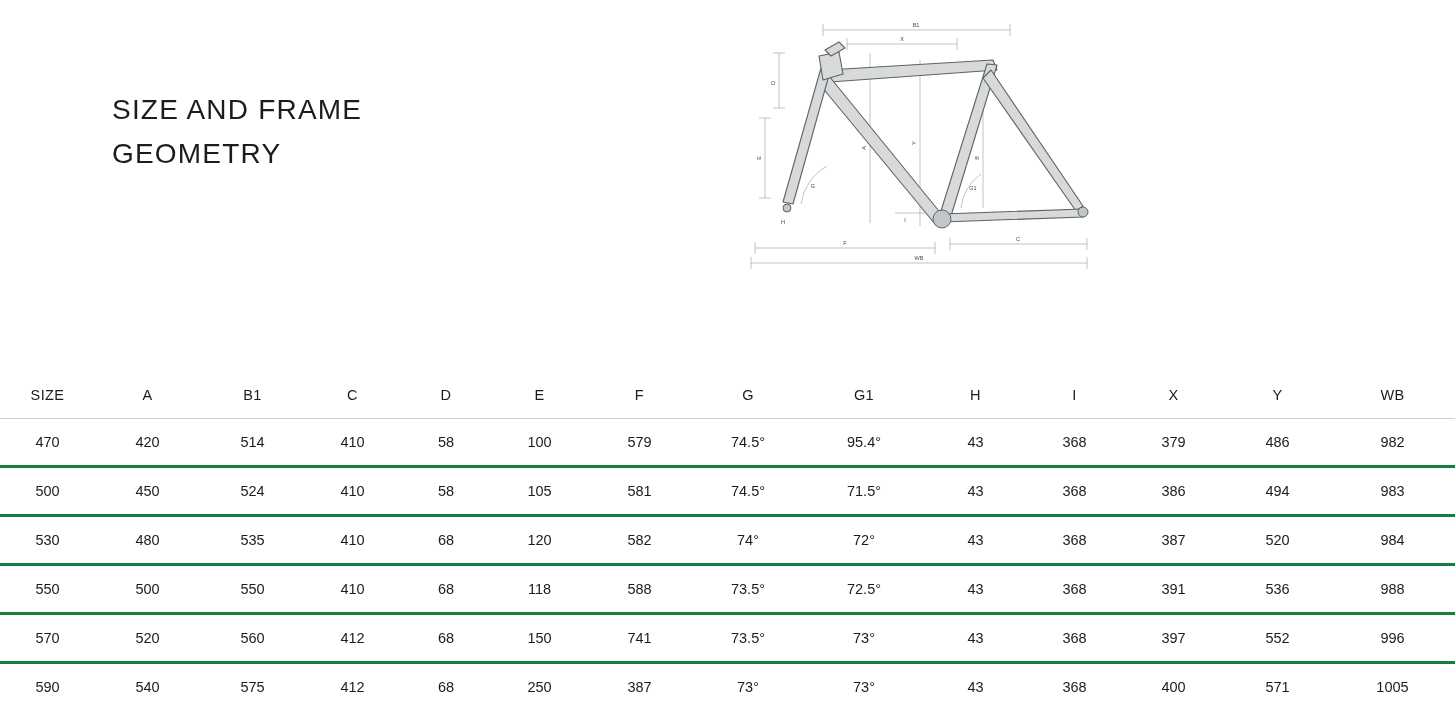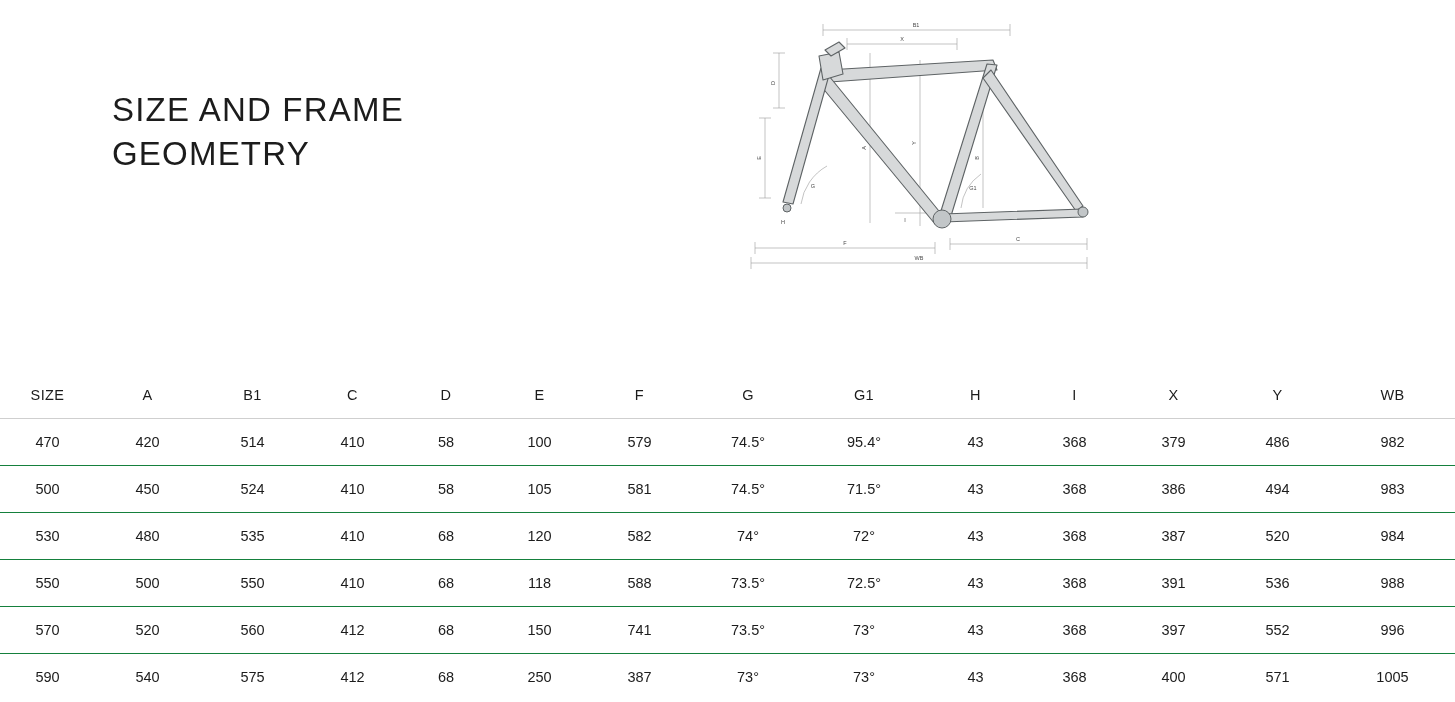--- a/index.html
+++ b/index.html
@@ -17,21 +17,21 @@
   }
   .page {
     position: relative;
     width: 1455px;
     height: 702px;
   }
   .title {
     position: absolute;
     left: 112px;
     top: 88px;
-    font-size: 33px;
+    font-size: 28px;
     letter-spacing: 1.2px;
     line-height: 44px;
     font-weight: 400;
     color: #1c1c1c;
     white-space: pre-line;
     text-transform: uppercase;
   }
   .diagram {
     position: absolute;
     left: 735px;
@@ -62,21 +62,21 @@
     height: 46px;
     vertical-align: middle;
   }
   table.geo thead th {
     height: 46px;
     border-bottom: 1px solid #cfcfcf;
     font-weight: 400;
     letter-spacing: 0.4px;
   }
   table.geo tbody tr {
-    border-bottom: 1px solid #15803d;
+    border-bottom: 3px solid #15803d;
   }
   table.geo tbody tr:last-child {
     border-bottom: none;
     padding-left: 16px;
   }
   table.geo td.size-col, table.geo th.size-col {
     text-align: center;
   }
   
   col.c0 { width: 95px; }

